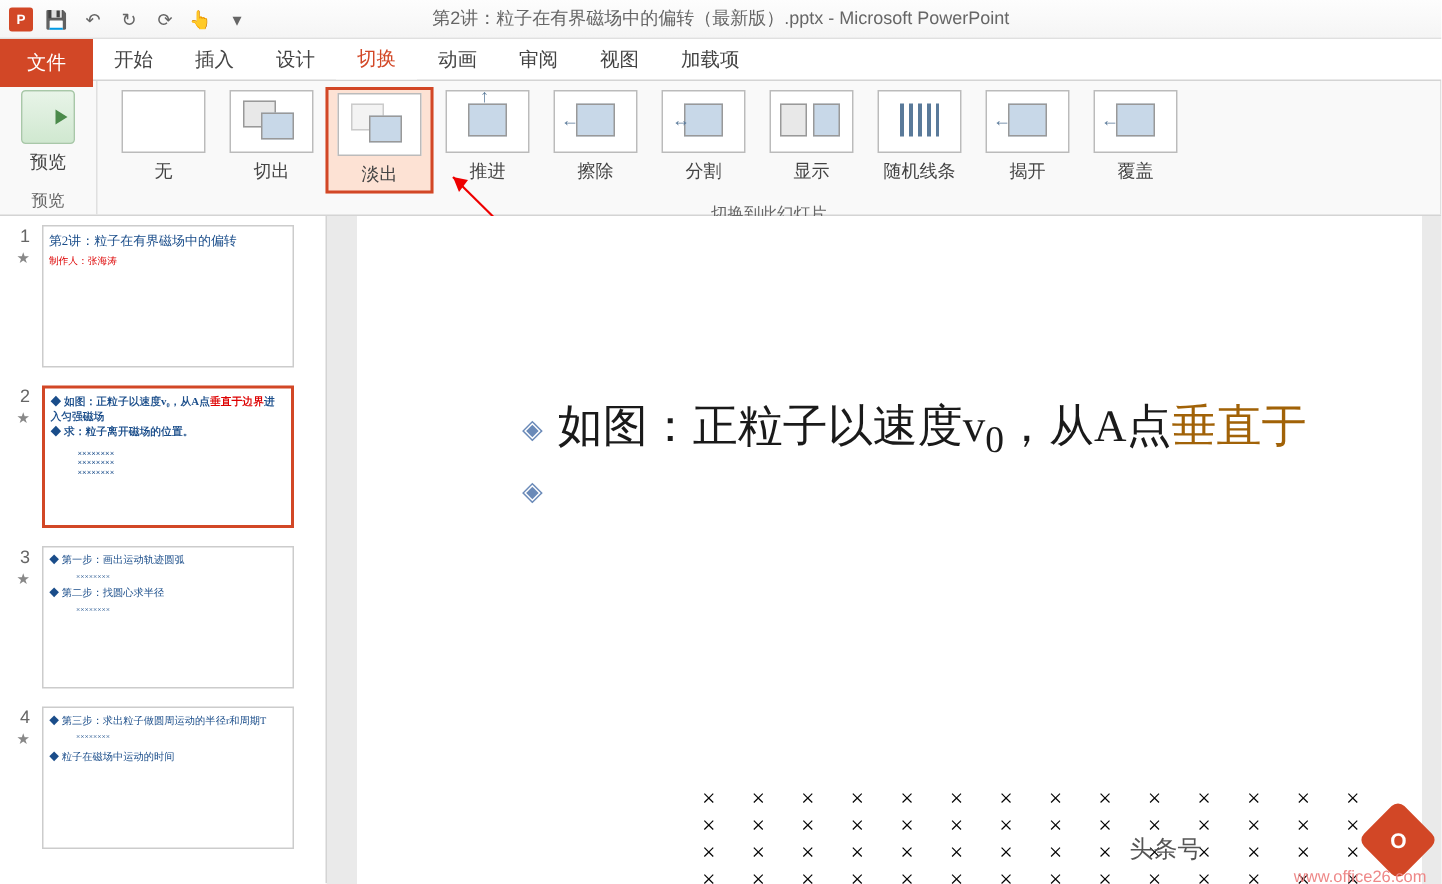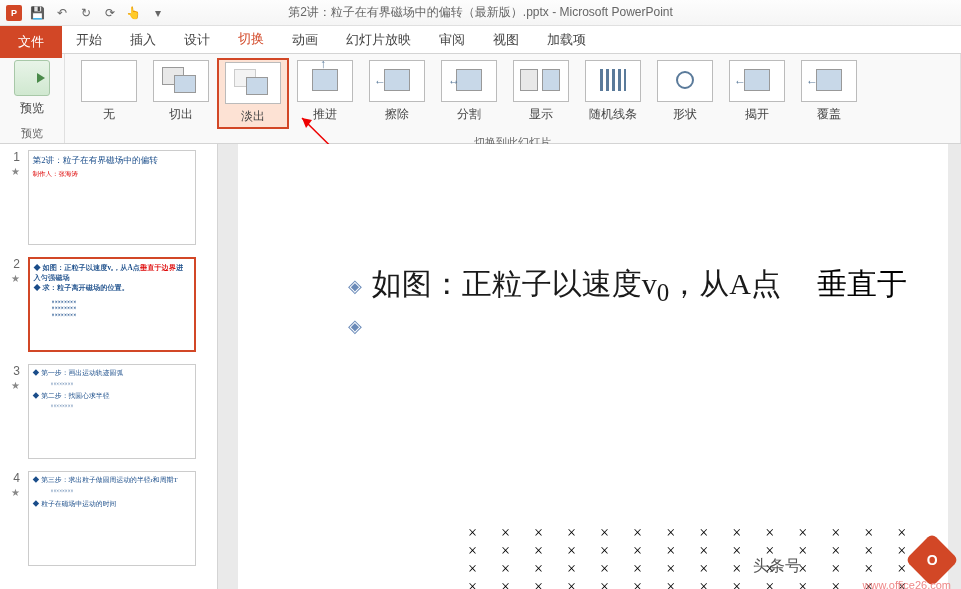--- a/index.html
+++ b/index.html
@@ -38,21 +38,21 @@
     .thumb-star { font-size: 10px; color: #888; }
     .thumb { width: 168px; height: 95px; background: #fff; border: 1px solid #ccc; margin-left: 4px; position: relative; }
     .thumb.selected { border: 2px solid #d24726; font-weight: bold; }
     .thumb-content { transform: scale(0.18); transform-origin: top left; width: 555%; height: 555%; padding: 20px; font-family: KaiTi, serif; color: #1a4d8a; }
     
     .slide-canvas { flex: 1; background: #eaeaea; overflow: auto; padding: 0; position: relative; }
     .slide { width: 710px; min-height: 540px; background: #fff; margin-left: 20px; padding: 20px 40px; position: relative; }
     .annotation { color: #e00; font-family: KaiTi, SimSun, serif; font-size: 20px; position: absolute; top: 50px; left: 100px; }
     .bullet-line { font-family: KaiTi, SimSun, serif; font-size: 30px; color: #1a1a1a; margin: 8px 0; display: flex; align-items: center; }
     .bullet { color: #6a8ab8; margin-right: 10px; font-size: 18px; }
-    .red-text { color: #000000; margin-left: 36px; }
+    .red-text { color: #a16207; }
     .content-block { margin-top: 100px; margin-left: 70px; }
     
     .field-area { position: absolute; left: 230px; top: 380px; font-family: serif; }
     .cross-row { letter-spacing: 10px; font-size: 16px; }
     
     .watermark { position: absolute; right: 10px; bottom: 10px; display: flex; align-items: center; gap: 6px; }
     .watermark-badge { width: 38px; height: 38px; background: #d24726; border-radius: 6px; transform: rotate(45deg); display: flex; align-items: center; justify-content: center; }
     .watermark-badge-inner { transform: rotate(-45deg); color: #fff; font-weight: bold; font-size: 14px; }
     .watermark-text { font-family: "Microsoft YaHei"; font-weight: bold; font-size: 20px; }
     .watermark-text .o1 { color: #d24726; }
@@ -80,21 +80,20 @@
   <div class="doc-title">第2讲：粒子在有界磁场中的偏转（最新版）.pptx - Microsoft PowerPoint</div>
 </div>
 
 <div class="menu-bar">
   <div class="file-tab">文件</div>
   <div class="menu-item">开始</div>
   <div class="menu-item">插入</div>
   <div class="menu-item">设计</div>
   <div class="menu-item active">切换</div>
   <div class="menu-item">动画</div>
-  <div class="menu-item">幻灯片放映</div>
   <div class="menu-item">审阅</div>
   <div class="menu-item">视图</div>
   <div class="menu-item">加载项</div>
 </div>
 
 <div class="ribbon">
   <div class="ribbon-group">
     <div class="ribbon-btns">
       <div class="preview-btn ribbon-btn" style="width:48px">
         <div class="icon-box"></div>
@@ -167,28 +166,20 @@
         <div class="icon-box">
             <div class="trans-icon">
               <div style="position:absolute;left:14px;top:8px;width:26px;height:22px;background:repeating-linear-gradient(90deg,#5a7a9a 0 3px,#fff 3px 6px)"></div>
             </div>
           </div>
         <div class="label">随机线条</div>
       </div>
       <div class="ribbon-btn">
         <div class="icon-box">
             <div class="trans-icon">
-              <div style="position:absolute;left:18px;top:10px;width:18px;height:18px;border:2px solid #5a7a9a;border-radius:50%"></div>
-            </div>
-          </div>
-        <div class="label">形状</div>
-      </div>
-      <div class="ribbon-btn">
-        <div class="icon-box">
-            <div class="trans-icon">
               <div class="r2" style="left:14px;top:8px;width:26px;height:22px;background:#c8d8e8"></div>
               <span class="ar" style="left:4px;top:12px">←</span>
             </div>
           </div>
         <div class="label">揭开</div>
       </div>
       <div class="ribbon-btn">
         <div class="icon-box">
             <div class="trans-icon">
               <div class="r2" style="left:14px;top:8px;width:26px;height:22px;background:#c8d8e8"></div>

